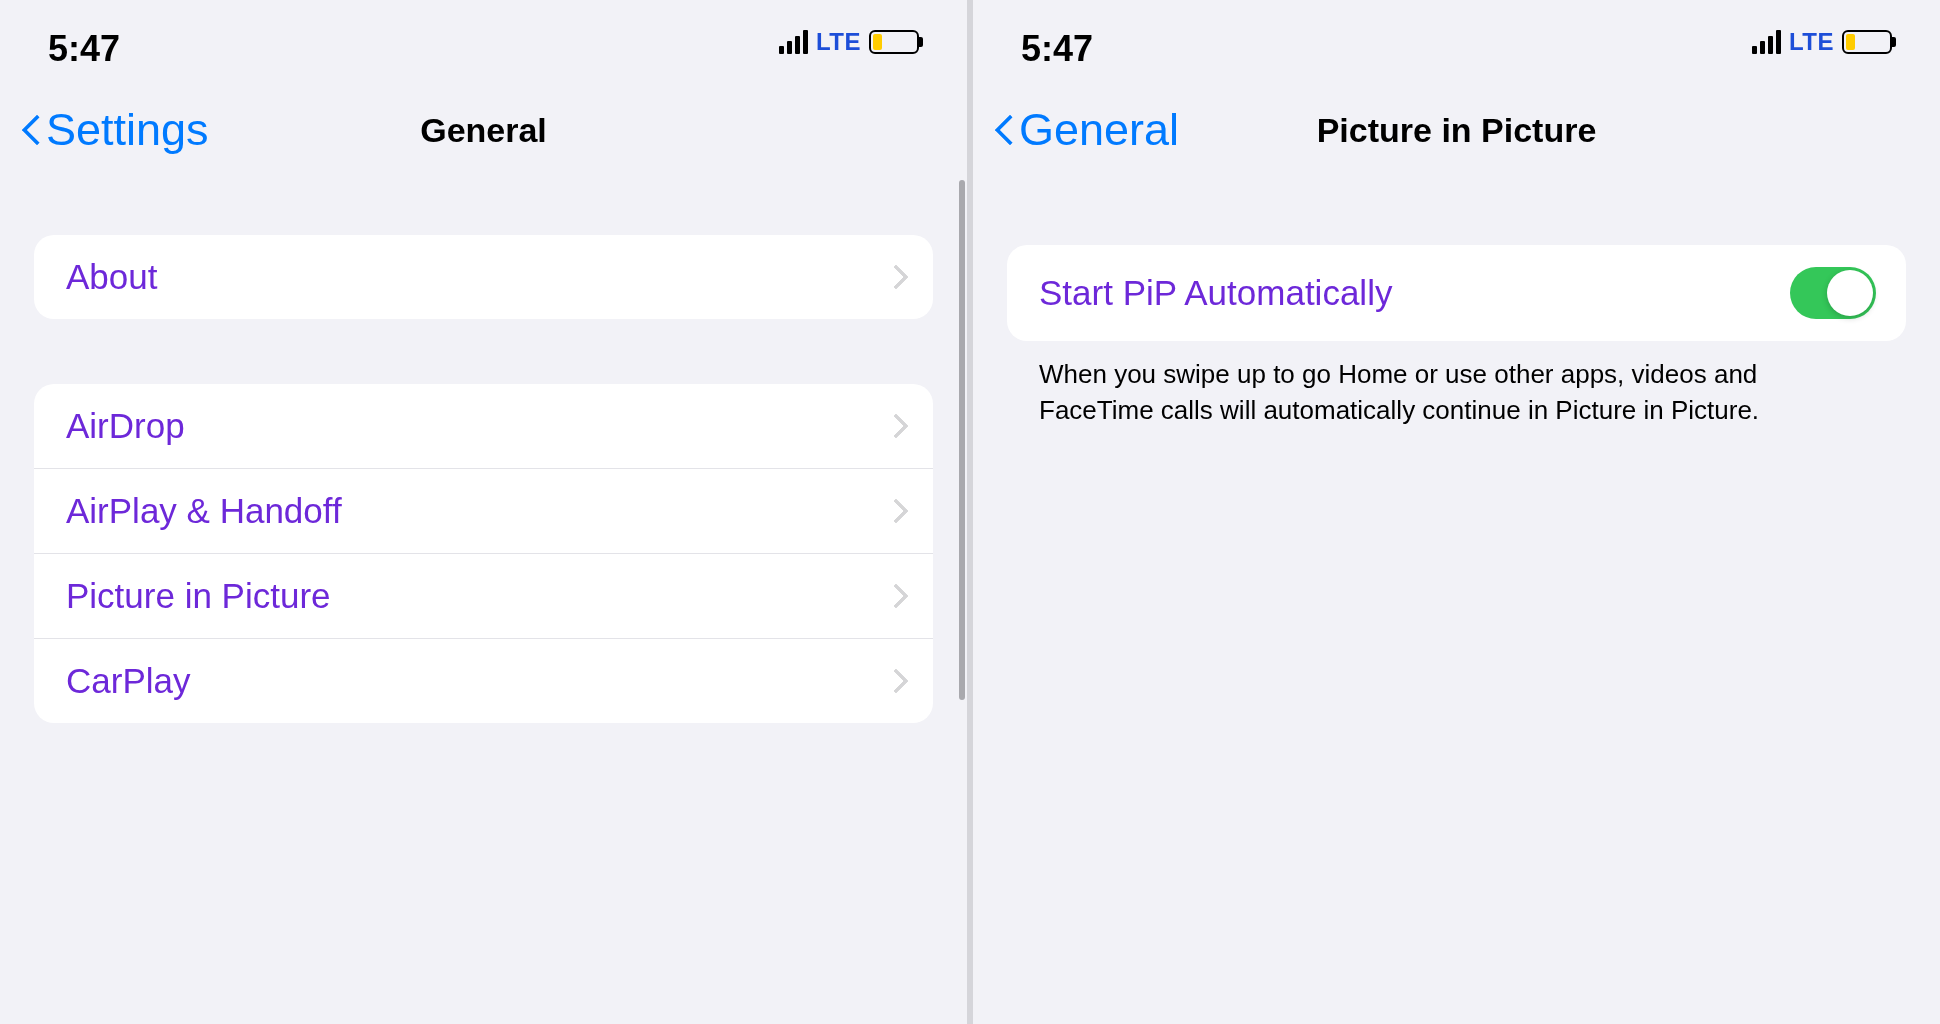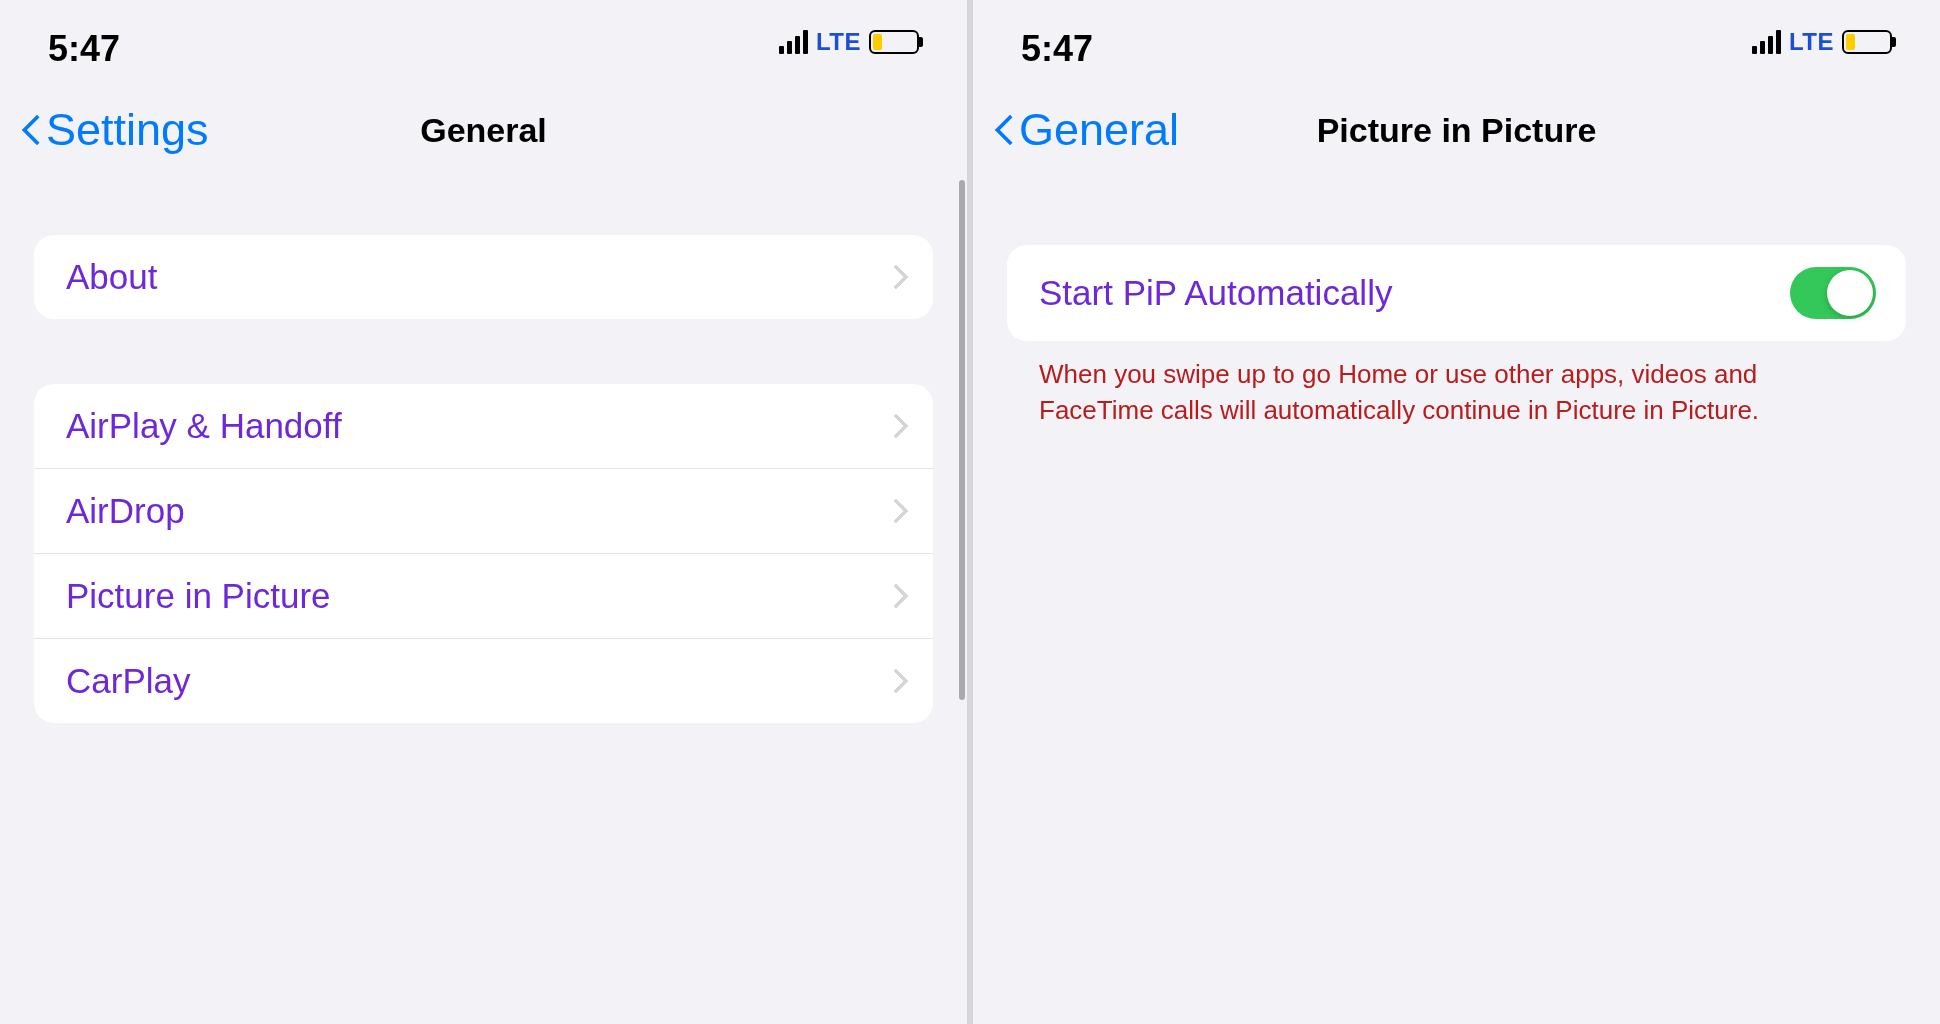--- a/index.html
+++ b/index.html
@@ -194,21 +194,21 @@
     width: 46px;
     height: 46px;
     background: #fff;
     border-radius: 50%;
     top: 3px;
     box-shadow: 0 2px 6px rgba(0,0,0,0.2);
   }
   .toggle.on .toggle-knob { right: 3px; }
   .footer-text {
     font-size: 26px;
-    color: #b91c1c;
+    color: #000000;
     line-height: 1.38;
     padding: 16px 32px 0 32px;
   }
   .screen2 .group.first { margin-top: 65px; }
 </style>
 </head>
 <body>
 
 <div class="screen">
   <div class="status-bar">
@@ -240,25 +240,25 @@
 
     <div class="group first">
       <div class="row">
         <span class="row-label">About</span>
         <span class="chevron-right"></span>
       </div>
     </div>
 
     <div class="group second">
       <div class="row">
+        <span class="row-label">AirDrop</span>
+        <span class="chevron-right"></span>
+      </div>
+      <div class="row">
         <span class="row-label">AirPlay &amp; Handoff</span>
-        <span class="chevron-right"></span>
-      </div>
-      <div class="row">
-        <span class="row-label">AirDrop</span>
         <span class="chevron-right"></span>
       </div>
       <div class="row">
         <span class="row-label">Picture in Picture</span>
         <span class="chevron-right"></span>
       </div>
       <div class="row">
         <span class="row-label">CarPlay</span>
         <span class="chevron-right"></span>
       </div>

